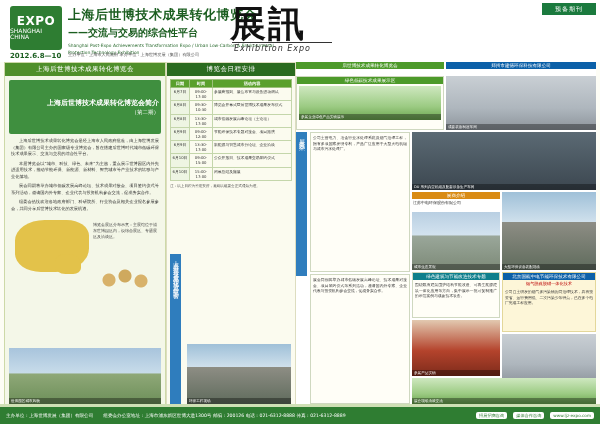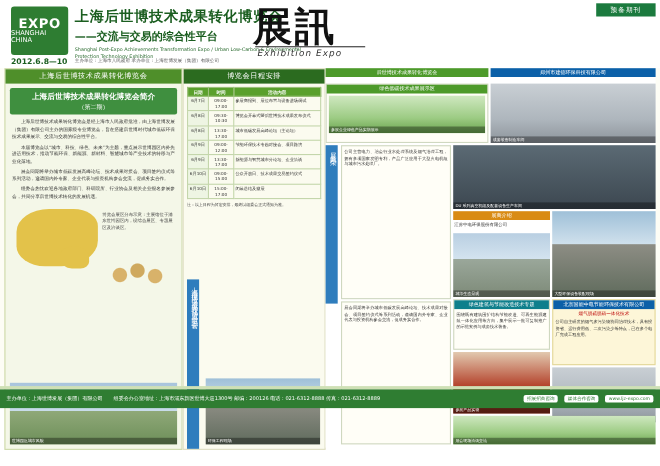--- a/index.html
+++ b/index.html
@@ -1,17 +1,17 @@
 <!DOCTYPE html>
 <html><head>
 <meta charset="utf-8">
 <style>
   html,body{margin:0;padding:0;}
   body{width:600px;height:424px;background:#ffffff;font-family:"DejaVu Sans","Liberation Sans",sans-serif;overflow:hidden;}
-  #page{position:relative;width:600px;height:371px;background:#fdfdf5;box-sizing:border-box;}
+  #page{position:relative;width:600px;height:424px;background:#fdfdf5;box-sizing:border-box;}
 
   
   .masthead{position:absolute;left:0;top:0;width:600px;height:62px;background:#ffffff;}
   .mast-left{position:absolute;left:4px;top:2px;width:290px;height:58px;}
   .expo-logo{position:absolute;left:6px;top:4px;width:52px;height:44px;background:#2e7d32;border-radius:3px;color:#fff;
              display:flex;flex-direction:column;align-items:center;justify-content:center;line-height:1.05;}
   .expo-logo .e1{font-size:12px;font-weight:bold;letter-spacing:.5px;}
   .expo-logo .e2{font-size:6px;}
   .mast-title{position:absolute;left:64px;top:4px;width:225px;}
   .mast-title .t1{font-size:13px;font-weight:bold;color:#1b5e20;letter-spacing:.5px;}
@@ -30,21 +30,21 @@
 
   
   .col{position:absolute;top:62px;}
   .colA{left:4px;width:160px;height:345px;background:#f4f7e8;border:1px solid #cdd9a8;}
   .colB{left:166px;width:128px;height:345px;background:#fbfbef;border:1px solid #ddddc0;}
   .colC{left:296px;width:300px;height:345px;background:#ffffff;}
 
   .headbar{background:#4f8f2a;color:#fff;font-size:6.5px;text-align:center;padding:2px 0;letter-spacing:.5px;}
   .headbar.dark{background:#2b6b1f;}
 
-  .title-box{margin:4px;padding:3px 2px;background:#3f8f3f;color:#fff;text-align:center;border-radius:2px;}
+  .title-box{margin:4px;padding:18px 2px;background:#3f8f3f;color:#fff;text-align:right;border-radius:2px;}
   .title-box .l1{font-size:7px;font-weight:bold;}
   .title-box .l2{font-size:5.5px;margin-top:1px;}
 
   .body-text{margin:3px 6px;font-size:4.2px;line-height:1.55;color:#333;text-align:justify;}
   .body-text p{margin:0 0 3px 0;text-indent:8px;}
 
   
   .map-block{position:relative;margin:4px 6px;height:74px;}
   .map-shape{position:absolute;left:4px;top:4px;width:74px;height:52px;background:#e3c24a;border-radius:40% 30% 45% 35%;}
   .map-shape:after{content:"";position:absolute;left:40px;top:34px;width:26px;height:20px;background:#e3c24a;border-radius:40% 50% 30% 40%;}

